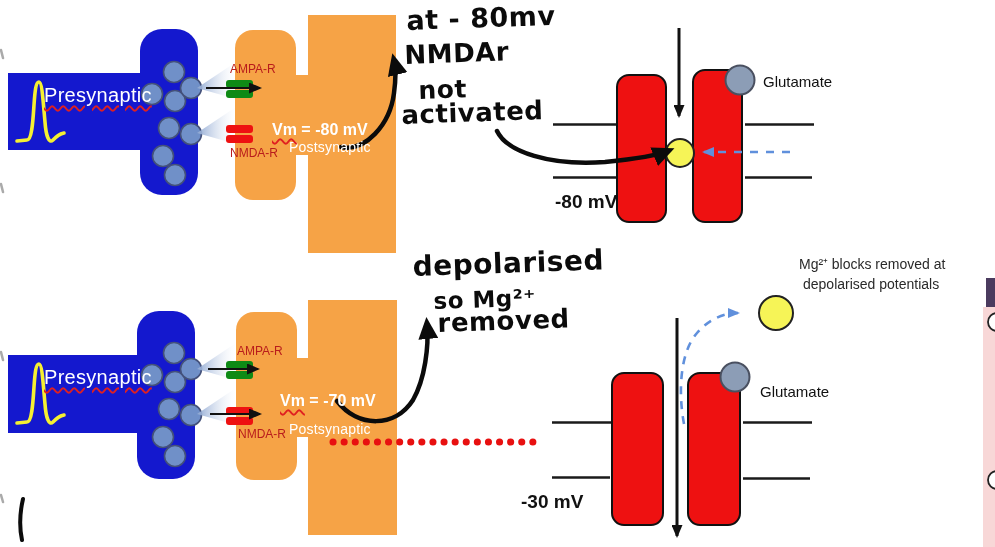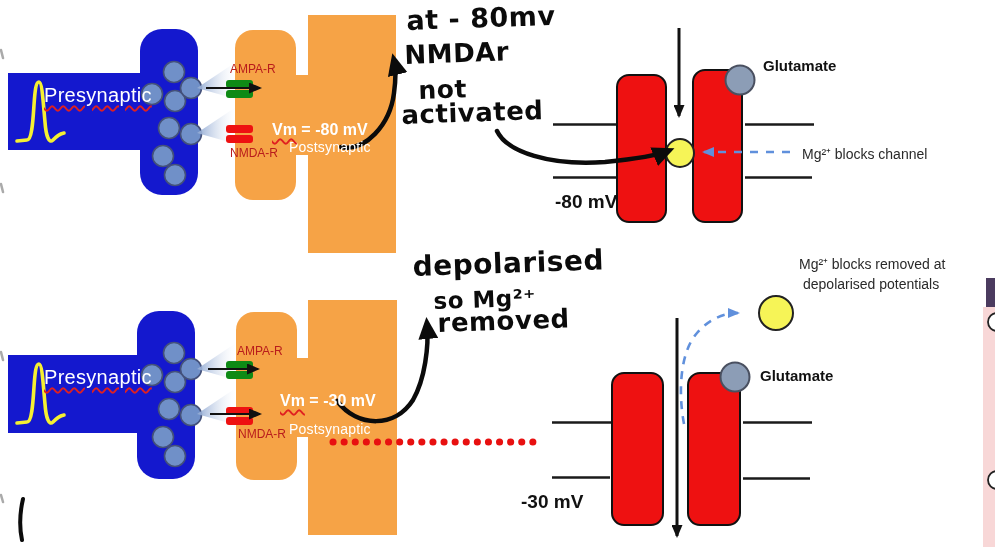--- a/index.html
+++ b/index.html
@@ -6,21 +6,21 @@
   .canvas{position:relative;width:995px;height:547px;background:#ffffff;overflow:hidden;
           font-family:"Liberation Sans",sans-serif;}
   .canvas svg{position:absolute;left:0;top:0;}
   .txt{position:absolute;white-space:nowrap;color:#1a1a1a;}
   .presyn{font-size:20px;color:#ffffff;text-decoration:underline wavy #e02020;
           text-decoration-thickness:2px;text-underline-offset:3px;letter-spacing:.3px;}
   .rec-label{font-size:12px;color:#b91c1c;}
   .postsyn{font-size:14px;color:#ffffff;letter-spacing:.2px;margin-top:46px;}
   .vmline{font-size:16px;font-weight:bold;color:#ffffff;}
   .vmword{text-decoration:underline wavy #e02020;text-decoration-thickness:2px;text-underline-offset:3px;}
-  .glut{font-size:15px;font-weight:bold;color:#111;}
+  .glut{font-size:15px;font-weight:normal;color:#111;margin-top:16px;}
   .mv{font-size:19px;font-weight:bold;color:#111;}
   .mgnote{font-size:14px;color:#2a2a2a;}
   .hw{font-family:"DejaVu Sans",sans-serif;font-weight:700;color:#0b0b0b;transform:rotate(-2deg);
       transform-origin:left top;letter-spacing:.5px;}
 </style>
 </head>
 <body>
 
 <div class="canvas">
 
@@ -148,33 +148,32 @@
 <div class="txt presyn" style="left:44px;top:84px;">Presynaptic</div>
 <div class="txt rec-label" style="left:230px;top:62px;">AMPA-R</div>
 <div class="txt rec-label" style="left:230px;top:146px;">NMDA-R</div>
 <div class="txt postsyn" style="left:289px;top:93px;">Postsynaptic</div>
 <div class="txt vmline" style="left:272px;top:109px;margin-top:12px;">
   <span class="vmword">Vm</span>
   <span>= -80 mV</span>
 </div>
 <div class="txt mv" style="left:555px;top:191px;">-80 mV</div>
 <div class="txt glut" style="left:763px;top:57px;">Glutamate</div>
-<div class="txt mgnote" style="left:802px;top:144px;">Mg²⁺ blocks channel</div>
 <div class="txt hw" style="left:406px;top:5px;font-size:27px;">at - 80mv</div>
 <div class="txt hw" style="left:404px;top:40px;font-size:26px;">NMDAr</div>
 <div class="txt hw" style="left:418px;top:76px;font-size:25px;">not</div>
 <div class="txt hw" style="left:401px;top:100px;font-size:26px;">activated</div>
 
 <div class="txt presyn" style="left:44px;top:366px;">Presynaptic</div>
 <div class="txt rec-label" style="left:237px;top:344px;">AMPA-R</div>
 <div class="txt rec-label" style="left:238px;top:427px;">NMDA-R</div>
 <div class="txt postsyn" style="left:289px;top:375px;">Postsynaptic</div>
 <div class="txt vmline" style="left:280px;top:392px;">
   <span class="vmword">Vm</span>
-  <span>= -30 mV</span>
+  <span>= -70 mV</span>
 </div>
 <div class="txt mv" style="left:521px;top:491px;">-30 mV</div>
 <div class="txt glut" style="left:760px;top:367px;">Glutamate</div>
 <div class="txt mgnote" style="left:803px;top:276px;">depolarised potentials</div>
 <div class="txt mgnote" style="left:799px;top:254px;">Mg²⁺ blocks removed at</div>
 <div class="txt hw" style="left:412px;top:250px;font-size:28px;">depolarised</div>
 <div class="txt hw" style="left:433px;top:288px;font-size:23px;">so Mg²⁺</div>
 <div class="txt hw" style="left:437px;top:308px;font-size:26px;">removed</div>
 
 </div>

